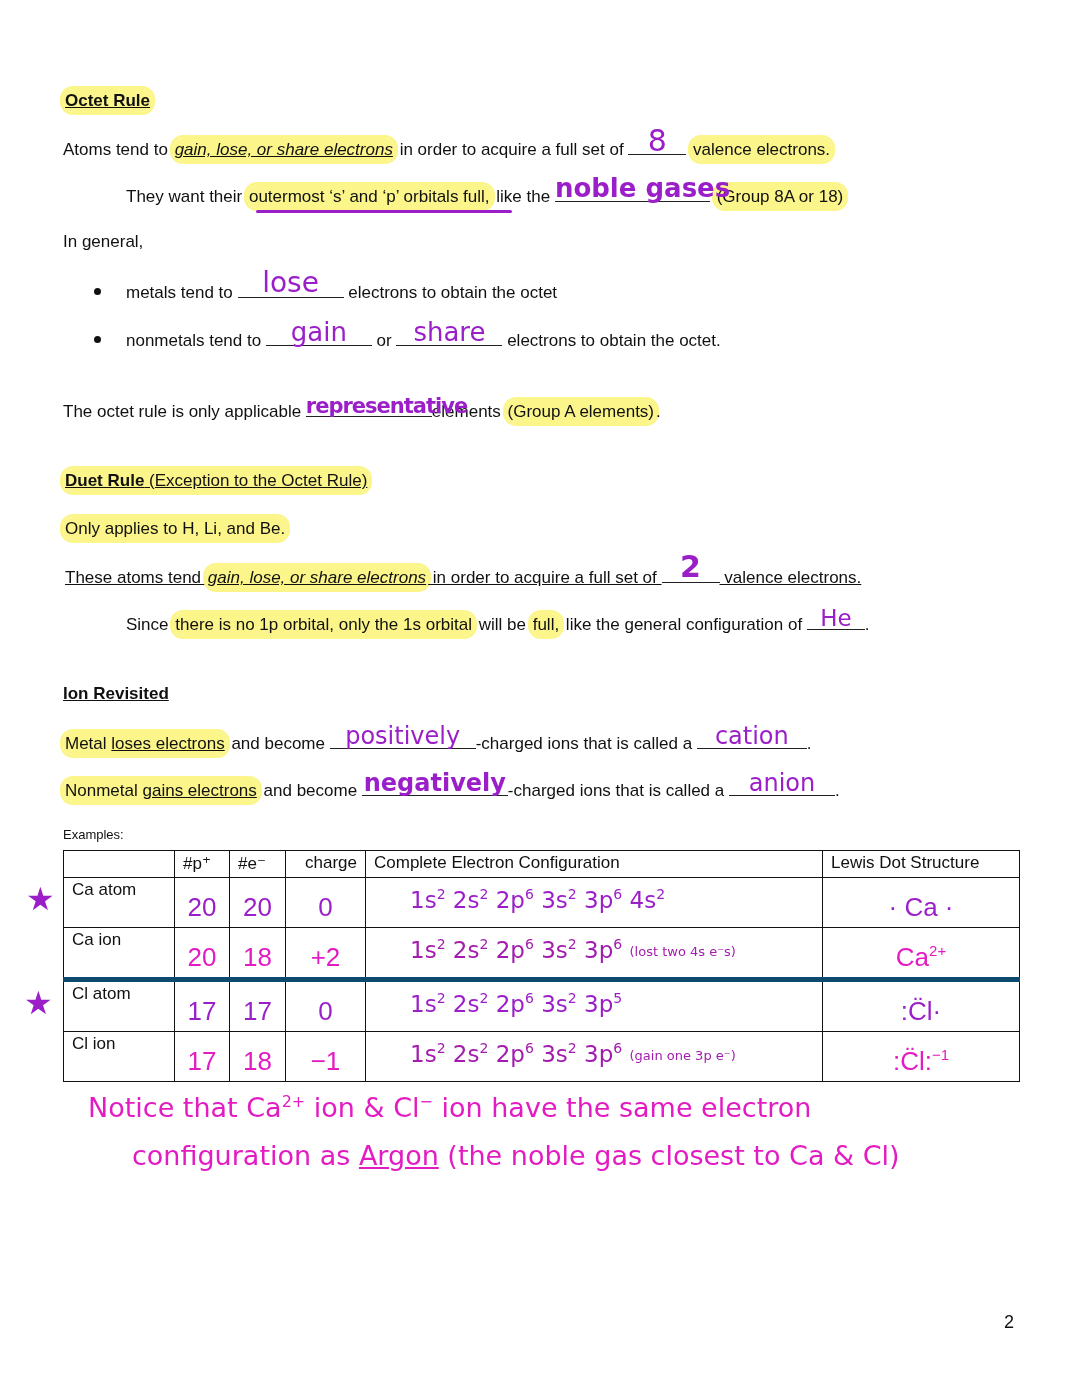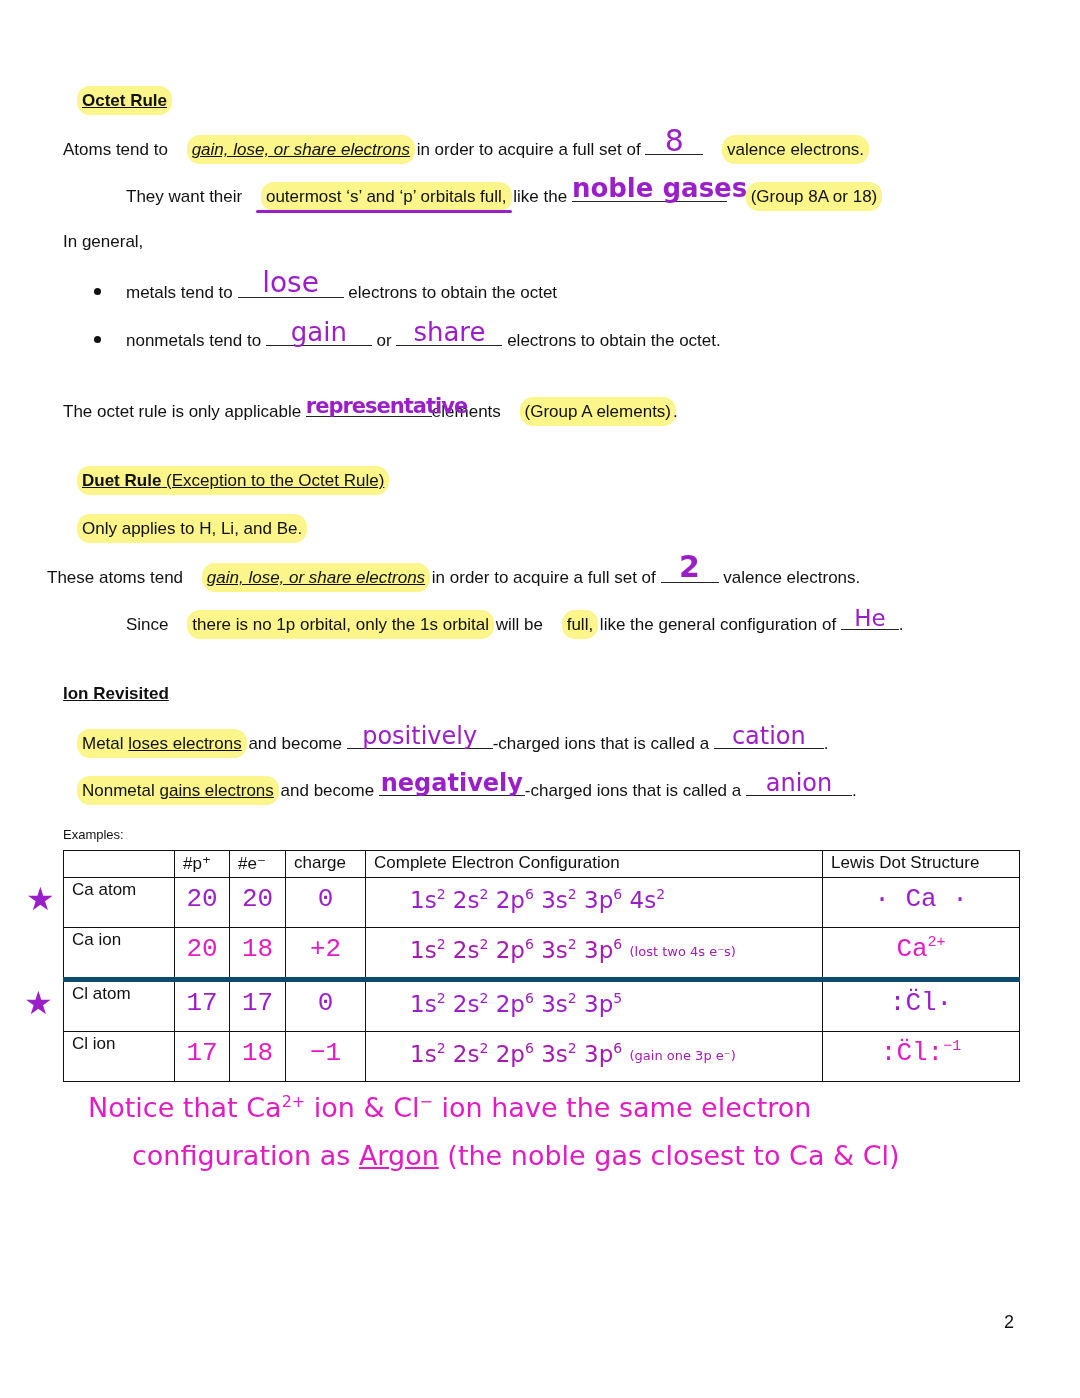--- a/index.html
+++ b/index.html
@@ -1,33 +1,33 @@
 <!DOCTYPE html>
 <html><head>
 <meta charset="utf-8">
 <style>
   html, body { margin:0; padding:0; background:#fff; }
   body { width:1080px; height:1398px; position:relative; overflow:hidden;
          font-family:"Liberation Sans", "DejaVu Sans", sans-serif; color:#111; font-size:17px; }
   .abs { position:absolute; white-space:nowrap; }
-  .hl { background:#fbf58a; border-radius:10px; padding:2px 2px; box-shadow:0 0 0 3px #fbf58a;margin-left:17px; }
+  .hl { background:#fbf58a; border-radius:10px; padding:2px 2px; box-shadow:0 0 0 3px #fbf58a; }
   .u { text-decoration:underline; }
   .b { font-weight:bold; }
   .i { font-style:italic; }
   .blank { display:inline-block; border-bottom:1px solid #222; position:relative; height:16px; vertical-align:baseline; }
   .hw { position:absolute; left:0; right:0; bottom:-2px; text-align:center;
         font-family:"DejaVu Sans", sans-serif; color:#9b1fc8; font-weight:normal; white-space:nowrap; }
   .purple-ul { position:absolute; height:3px; background:#9b1fc8; border-radius:3px; }
   table.ex { position:absolute; left:63px; top:850px; border-collapse:collapse; }
   table.ex td, table.ex th { border:1px solid #111; font-weight:normal; text-align:left; vertical-align:top;
         padding:2px 8px; font-size:17px; }
   table.ex th { height:22px; }
   table.ex td { height:45px; }
   table.ex tr.thick td { border-bottom:5px solid #0c4a6e; }
-  .cell-hw { font-family:Liberation Mono, monospace; font-size:26px; color:#9b1fc8; text-align:center; display:block; margin-top:4px; }
+  .cell-hw { font-family:Liberation Sans, sans-serif; font-size:26px; color:#9b1fc8; text-align:center; display:block; margin-top:12px; }
   .cell-hw.p { color:#e31bc3; }
   .cfg { font-family:"DejaVu Sans", sans-serif; font-size:23px; color:#9b1fc8; display:block; margin-top:6px;margin-left:36px; }
   .cfg.p { color:#a21caf; }
   .cfg sup { font-size:14px; }
   .note { font-size:13px; line-height:13px; display:inline-block; vertical-align:middle; text-align:center; }
   .star { position:absolute; color:#9b1fc8; font-size:32px; }
   .bottom-note { position:absolute; left:88px; font-family:"DejaVu Sans", sans-serif; color:#e31bc3; font-size:27px; white-space:nowrap; }
   .bottom-note sup { font-size:16px; }
   .bullet { position:absolute; left:94px; width:7px; height:7px; border-radius:50%; background:#111; }
 </style>
@@ -66,21 +66,21 @@
 </div>
 
 <div class="abs u" style="left:63px;top:471px;">
   <span class="hl"><span class="b">Duet Rule</span><span> (Exception to the Octet Rule)</span></span>
 </div>
 
 <div class="abs" style="left:63px;top:519px;">
   <span class="hl">Only applies to H, Li, and Be.</span>
 </div>
 
-<div class="abs" style="left:47px;top:566px;">
+<div class="abs" style="left:65px;top:566px;text-decoration:underline;">
   <span>These atoms tend </span><span class="hl i u">gain, lose, or share electrons</span><span> in order to acquire a full set of </span><span class="blank" style="width:58px;"><span class="hw" style="font-size:30px;font-weight:bold;">2</span></span><span> valence electrons.</span>
 </div>
 
 <div class="abs" style="left:126px;top:613px;">
   <span>Since </span><span class="hl">there is no 1p orbital, only the 1s orbital</span><span> will be </span><span class="hl">full,</span><span> like the general configuration of </span><span class="blank" style="width:58px;"><span class="hw" style="font-size:23px;">He</span></span><span>.</span>
 </div>
 
 <div class="abs b u" style="left:63px;top:684px;">Ion Revisited</div>
 
 <div class="abs" style="left:63px;top:732px;">
@@ -92,21 +92,21 @@
 </div>
 
 <div class="abs" style="left:63px;top:827px;font-size:13px;">Examples:</div>
 
 <table class="ex">
   <tbody>
       <tr>
     <th style="width:94px;"></th>
     <th style="width:38px;">#p⁺</th>
     <th style="width:39px;">#e⁻</th>
-    <th style="width:63px;">charge</th>
+    <th style="width:63px;text-align:right;">charge</th>
     <th style="width:440px;">Complete Electron Configuration</th>
     <th style="width:180px;">Lewis Dot Structure</th>
   </tr>
   <tr>
     <td>Ca atom</td>
     <td>
           <span class="cell-hw">20</span>
         </td>
     <td>
           <span class="cell-hw">20</span>

